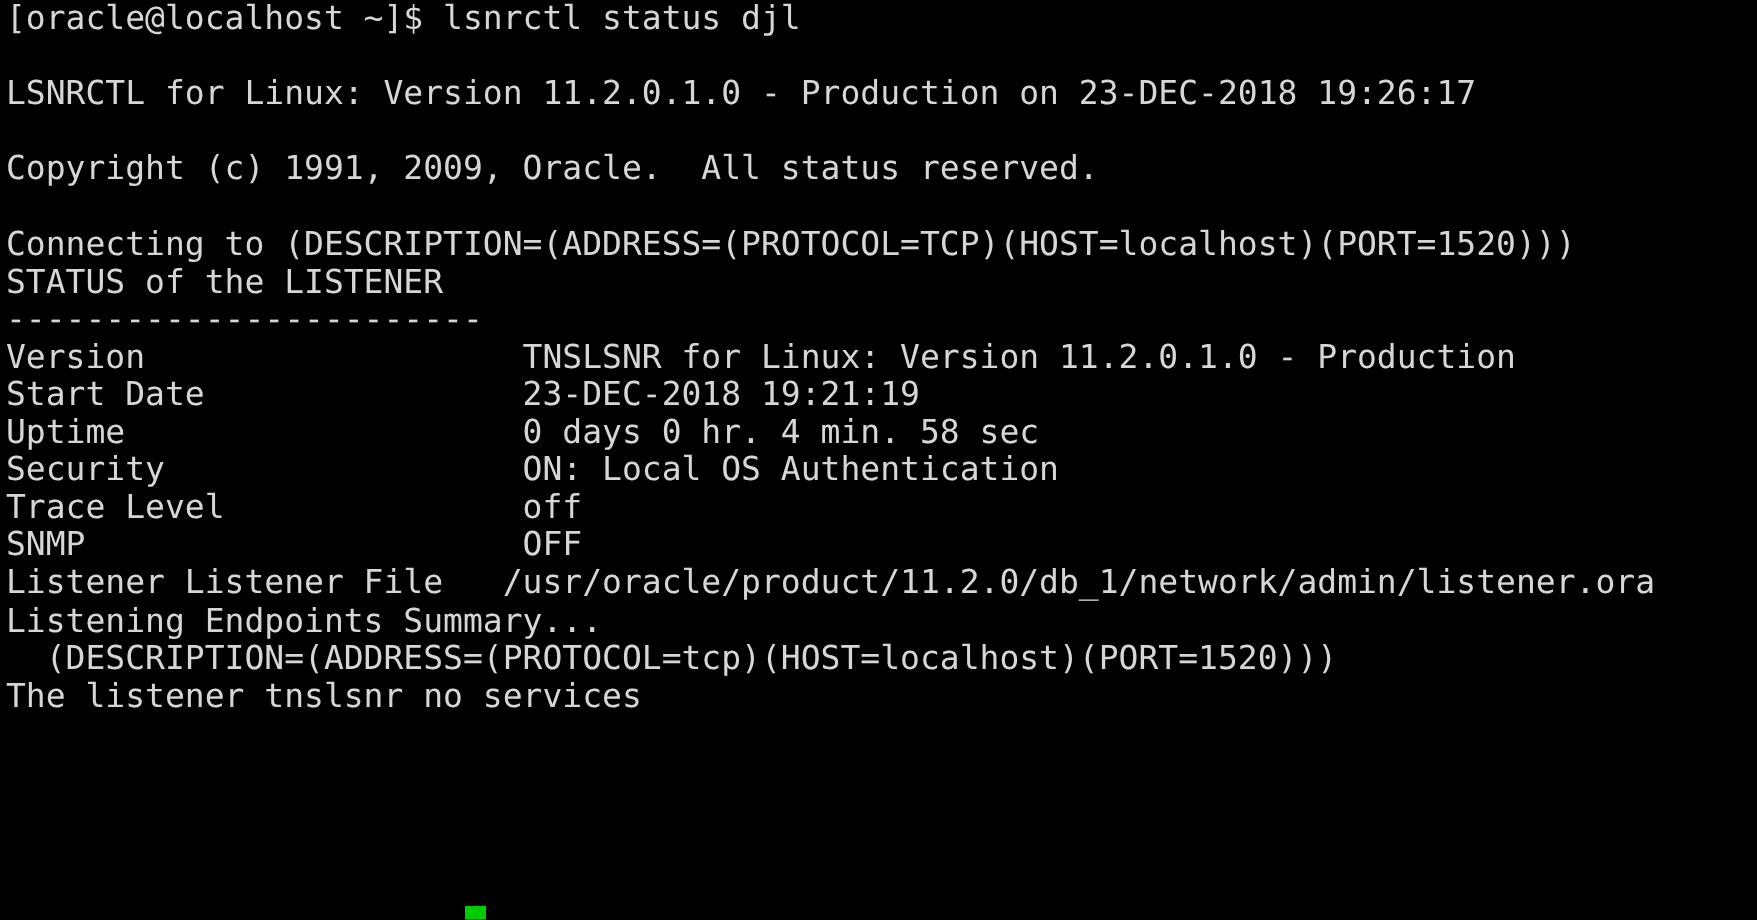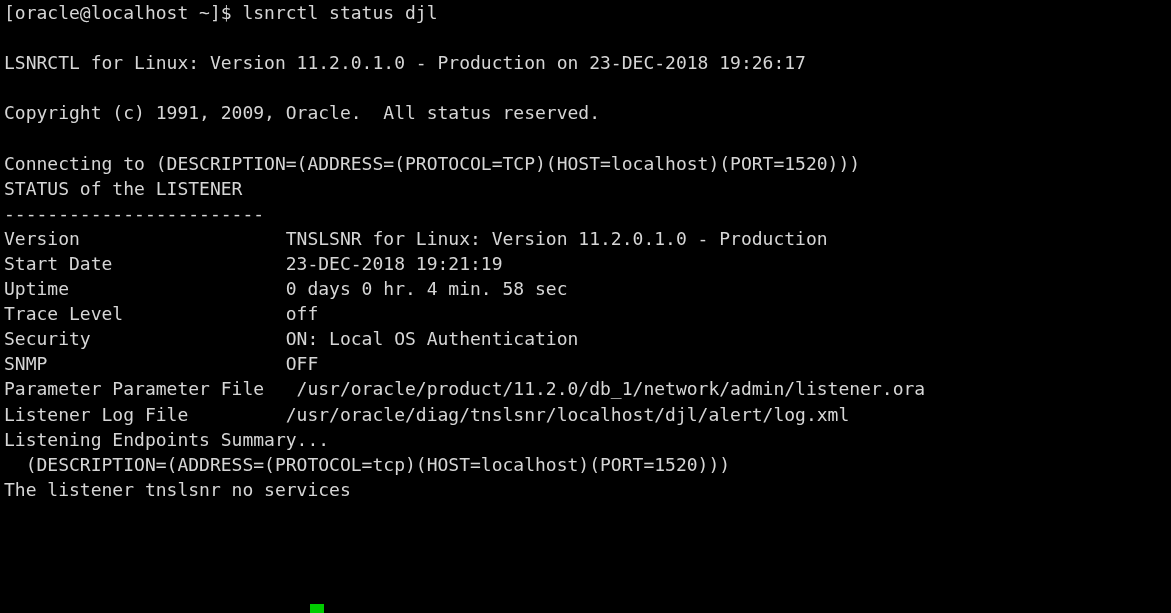--- a/index.html
+++ b/index.html
@@ -12,21 +12,21 @@
     width: 1171px;
     height: 613px;
     overflow: hidden;
   }
   #terminal {
     position: relative;
     width: 933px;
     height: 613px;
     background: #000000;
     font-family: "DejaVu Sans Mono", "Liberation Mono", monospace;
-    font-size: 18px;
+    font-size: 22px;
     line-height: 25.1px;
     letter-spacing: 0px;
     color: #d6d6d6;
     padding: 0;
     box-sizing: border-box;
     -webkit-font-smoothing: antialiased;
   }
   .screen {
     position: absolute;
     left: 4px;
@@ -62,23 +62,22 @@
     <span class="line">LSNRCTL for Linux: Version 11.2.0.1.0 - Production on 23-DEC-2018 19:26:17</span>
     <span class="line blank"></span>
     <span class="line">Copyright (c) 1991, 2009, Oracle.  All status reserved.</span>
     <span class="line blank"></span>
     <span class="line">Connecting to (DESCRIPTION=(ADDRESS=(PROTOCOL=TCP)(HOST=localhost)(PORT=1520)))</span>
     <span class="line">STATUS of the LISTENER</span>
     <span class="line">------------------------</span>
     <span class="line">Version                   TNSLSNR for Linux: Version 11.2.0.1.0 - Production</span>
     <span class="line">Start Date                23-DEC-2018 19:21:19</span>
     <span class="line">Uptime                    0 days 0 hr. 4 min. 58 sec</span>
+    <span class="line">Security                  ON: Local OS Authentication</span>
     <span class="line">Trace Level               off</span>
-    <span class="line">Security                  ON: Local OS Authentication</span>
     <span class="line">SNMP                      OFF</span>
-    <span class="line">Parameter Parameter File   /usr/oracle/product/11.2.0/db_1/network/admin/listener.ora</span>
-    <span class="line">Listener Log File         /usr/oracle/diag/tnslsnr/localhost/djl/alert/log.xml</span>
+    <span class="line">Listener Listener File   /usr/oracle/product/11.2.0/db_1/network/admin/listener.ora</span>
     <span class="line">Listening Endpoints Summary...</span>
     <span class="line">  (DESCRIPTION=(ADDRESS=(PROTOCOL=tcp)(HOST=localhost)(PORT=1520)))</span>
     <span class="line">The listener tnslsnr no services</span>
   </div>
   <div class="cursor"></div>
 </div>
 
 </body></html>

